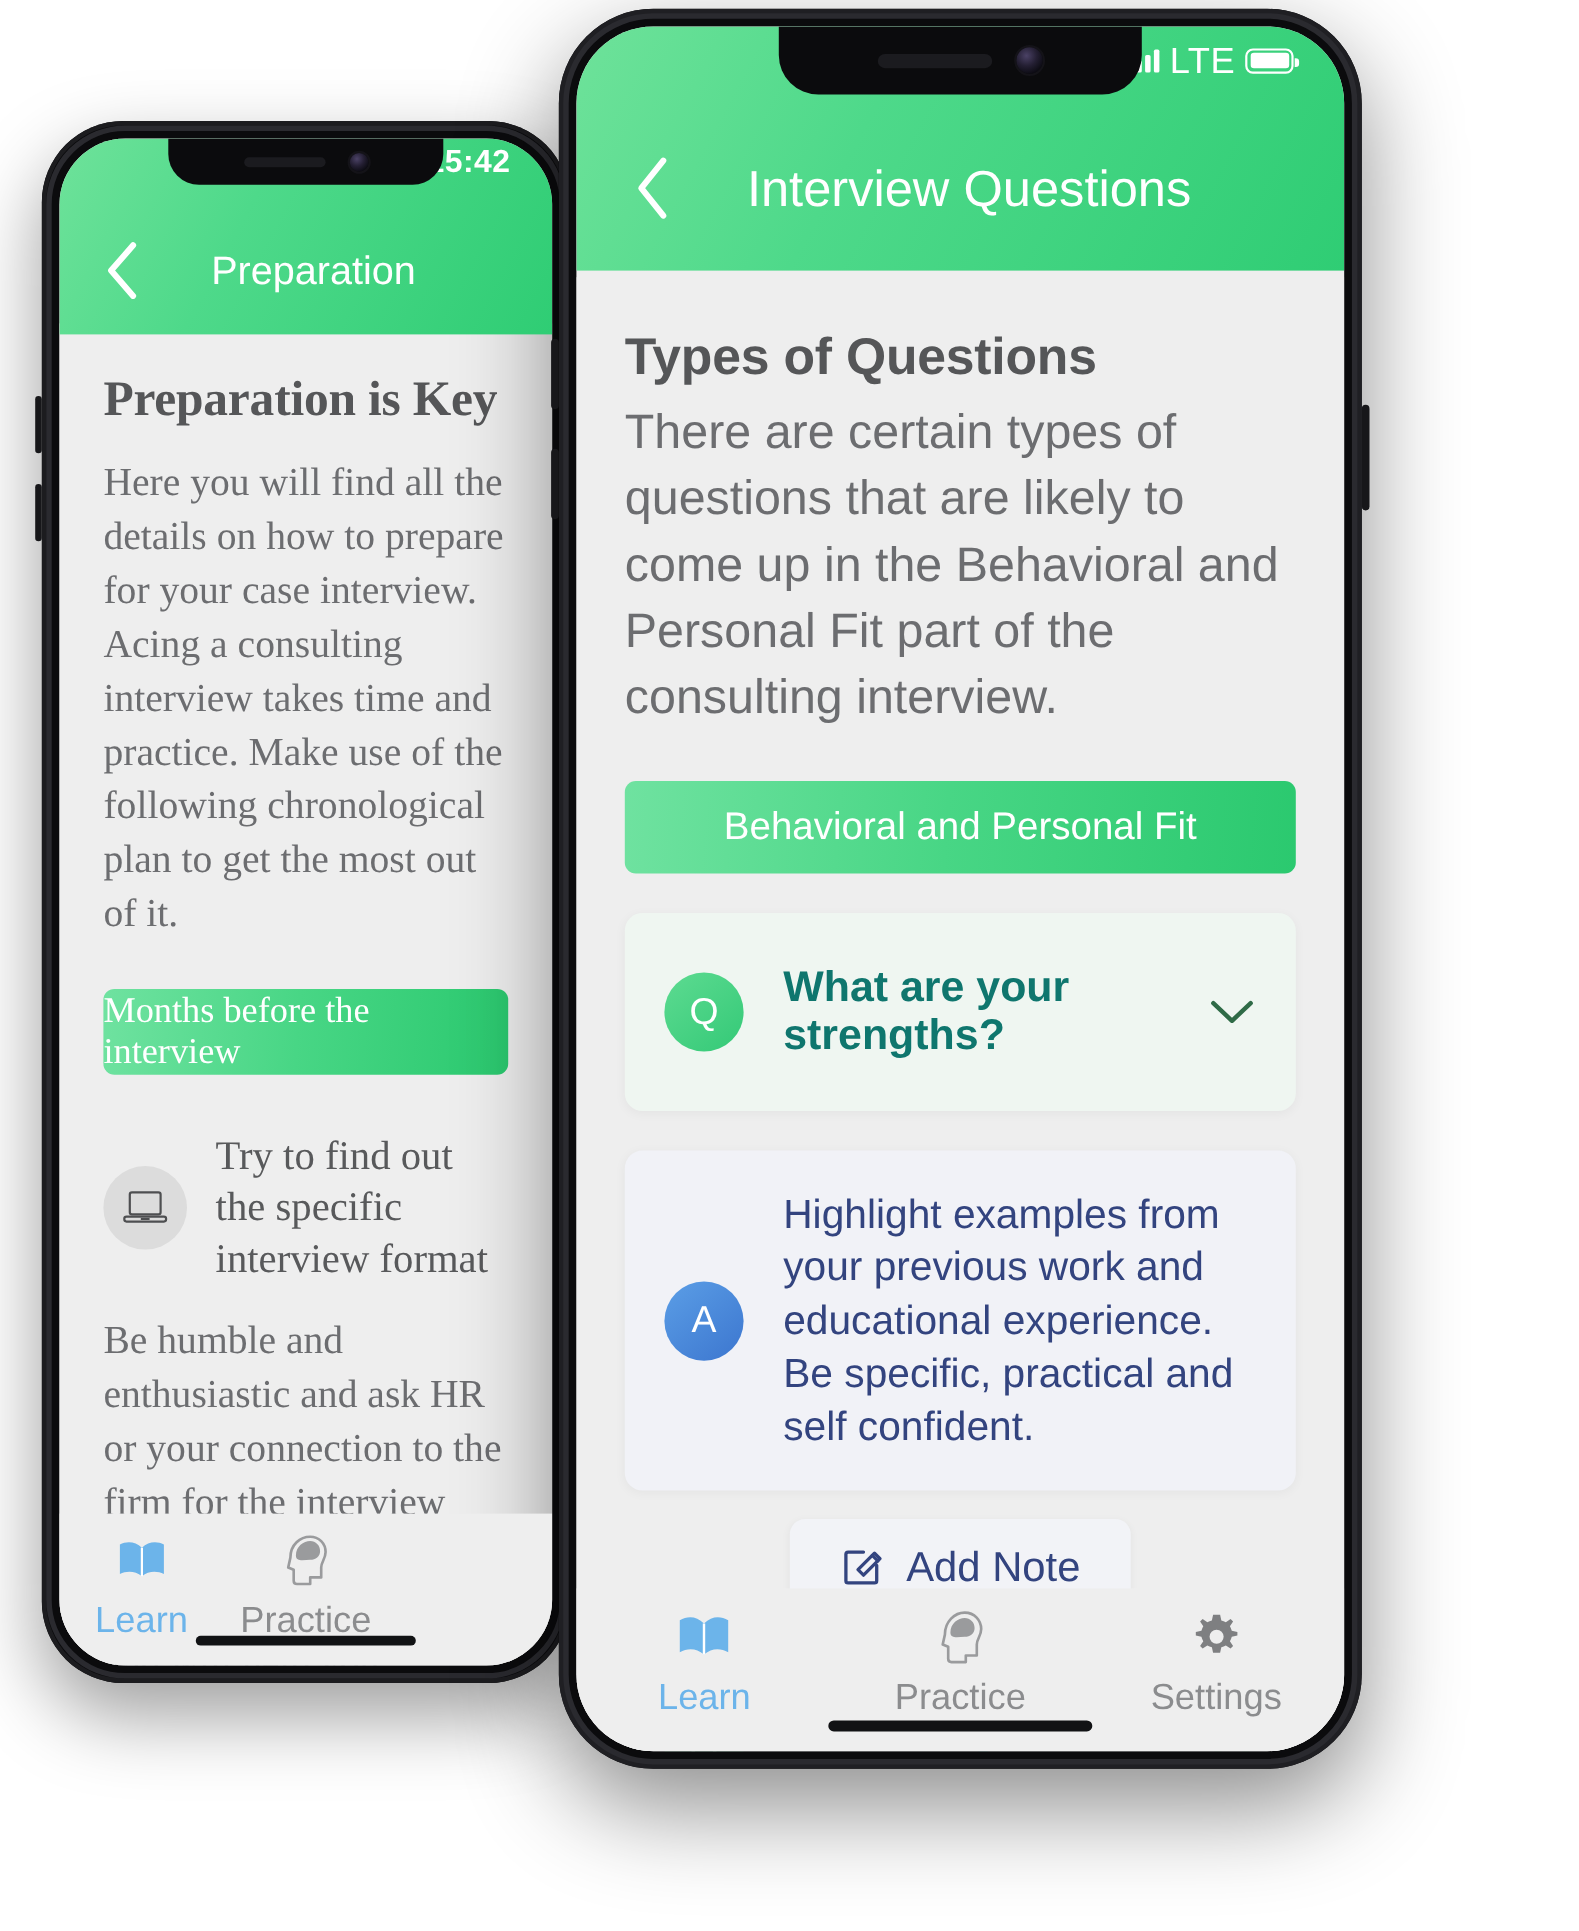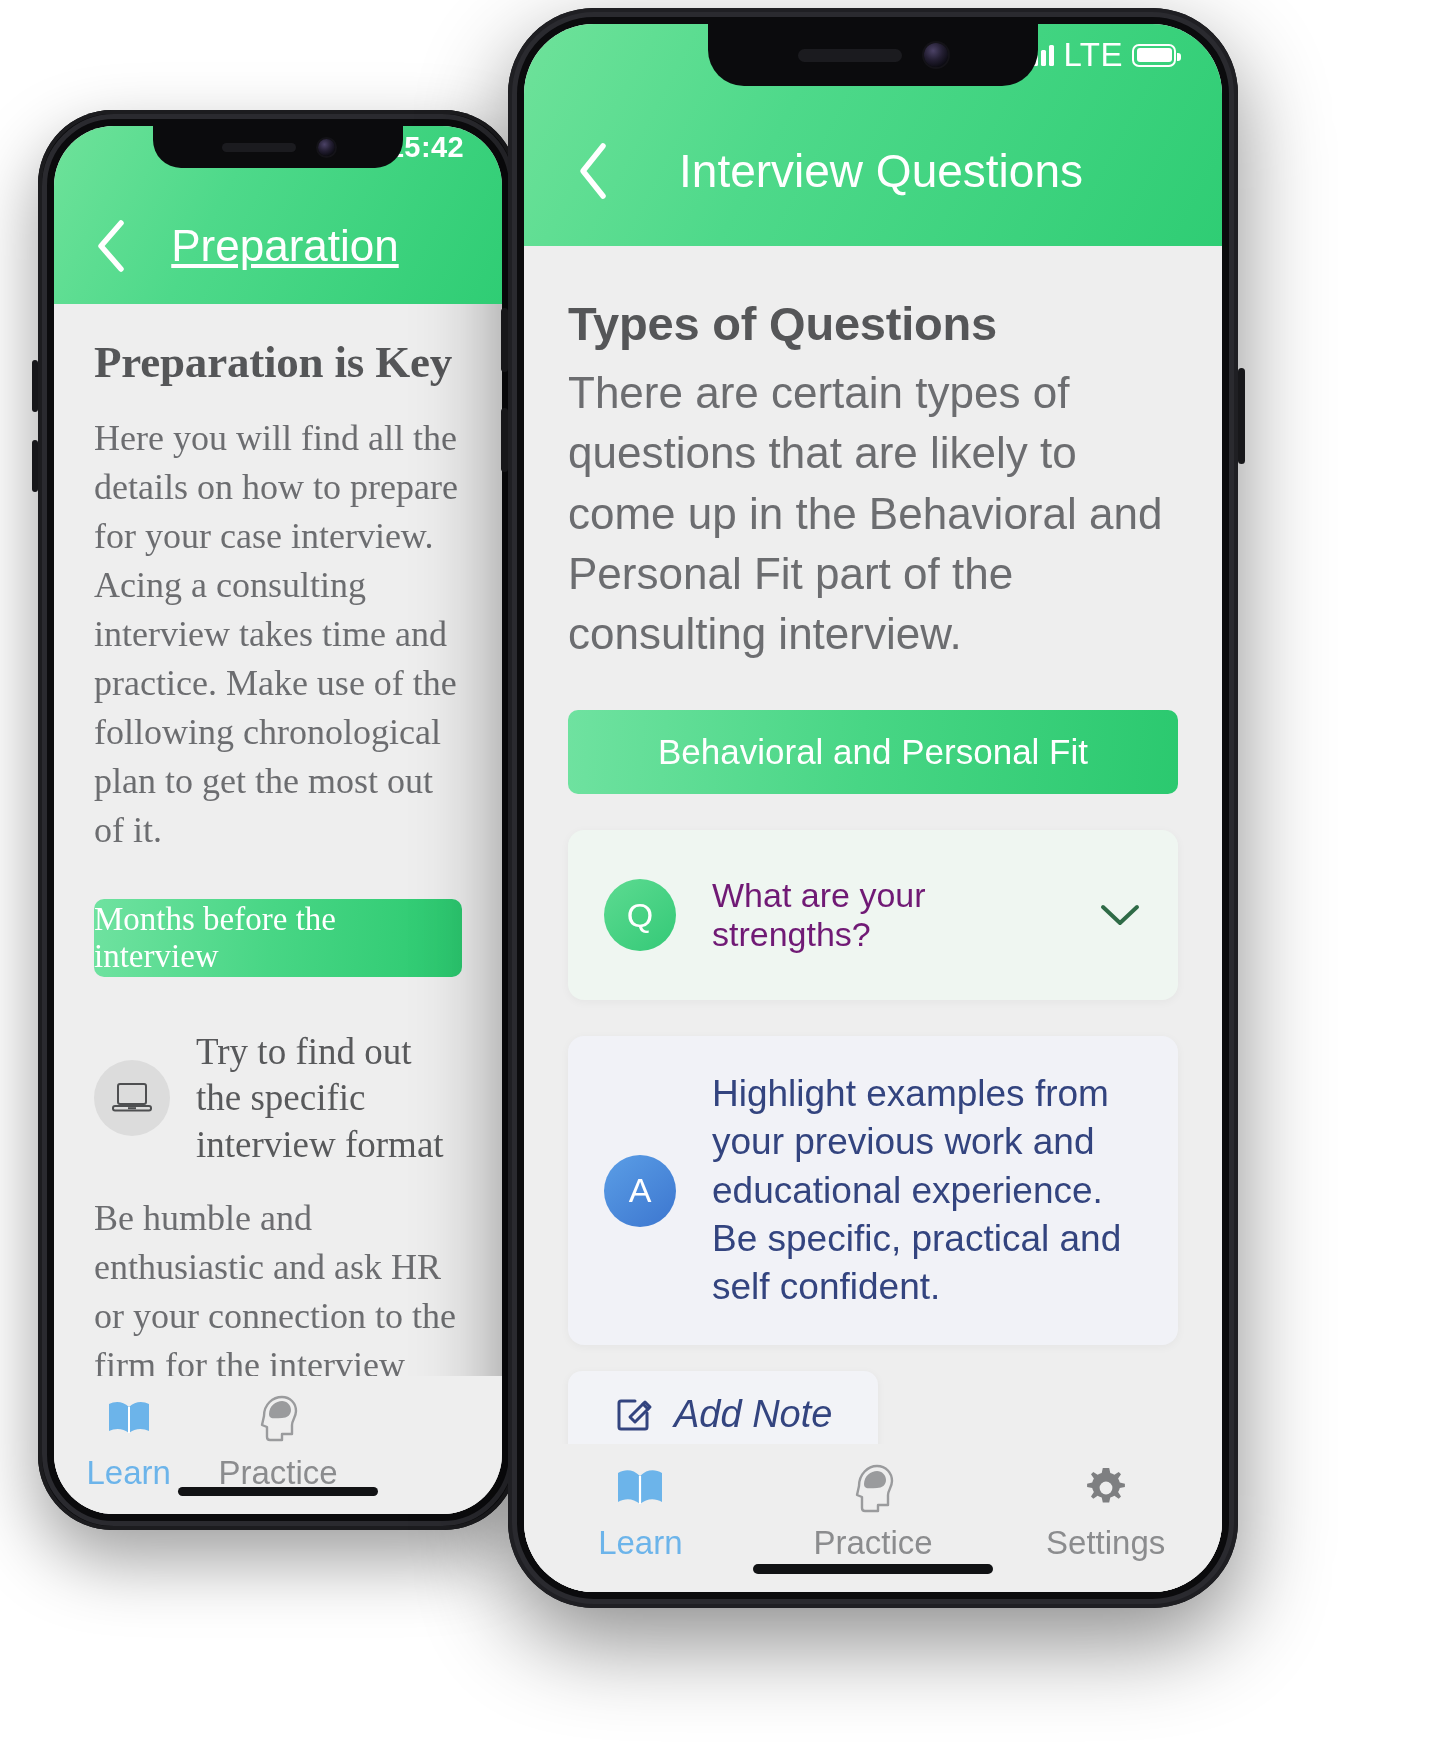--- a/index.html
+++ b/index.html
@@ -129,21 +129,21 @@
     display: flex; align-items: center; justify-content: center;
   }
   .phone-back .back-chev { width: 54px; height: 54px; }
   .phone-front .back-chev { width: 62px; height: 62px; }
   .back-chev svg { display: block; }
   .nav-title {
     flex: 1; text-align: center;
     font-weight: 400;
     color: #fff;
   }
-  .phone-back .nav-title { font-size: 44px; padding-right: 40px; text-decoration: underline; }
+  .phone-back .nav-title { font-size: 36px; padding-right: 40px; }
   .phone-front .nav-title { font-size: 46px; padding-right: 46px; }
 
   
   .body-area {
     position: absolute; left: 0; right: 0; bottom: 0;
     background: #eeeeee;
     overflow: hidden;
   }
   .phone-back .body-area { top: 168px; font-family: Liberation Serif, serif; }
   .phone-front .body-area { top: 228px; }
@@ -192,34 +192,34 @@
     cursor: pointer;
   }
   .badge {
     flex: 0 0 auto;
     width: 72px; height: 72px; border-radius: 50%;
     display: flex; align-items: center; justify-content: center;
     color: #fff; font-size: 34px; font-weight: 400;
   }
   .badge-q { background: linear-gradient(140deg, #5ddb91 0%, #34c977 100%); }
   .badge-a { background: linear-gradient(140deg, #5b9ee6 0%, #3c76cf 100%); }
-  .q-text { flex: 1; font-size: 34px; color: #701a75; font-weight: 400; }
+  .q-text { flex: 1; font-size: 39px; color: #0f766e; font-weight: 700; }
   .chev-down { flex: 0 0 auto; width: 44px; height: 44px; display:flex; align-items:center; justify-content:center; }
 
   .a-card {
     margin-top: 36px;
     background: #f1f2f7;
     border-radius: 16px;
     padding: 34px 36px;
     display: flex; align-items: center; gap: 36px;
     box-shadow: 0 2px 10px rgba(0,0,0,.045);
   }
   .a-text { flex: 1; font-size: 37px; line-height: 1.3; color: #33447f; font-weight: 400; }
 
-  .note-wrap { display: flex; margin-top: 26px; font-style: italic; }
+  .note-wrap { display: flex; justify-content: center; margin-top: 26px; }
   .note-btn {
     display: flex; align-items: center; gap: 20px;
     background: #f2f3f7; border-radius: 14px;
     padding: 22px 46px; cursor: pointer;
     box-shadow: 0 2px 8px rgba(0,0,0,.05);
   }
   .note-label { font-size: 38px; color: #33447f; font-weight: 400; }
 
   
   .tabbar {

